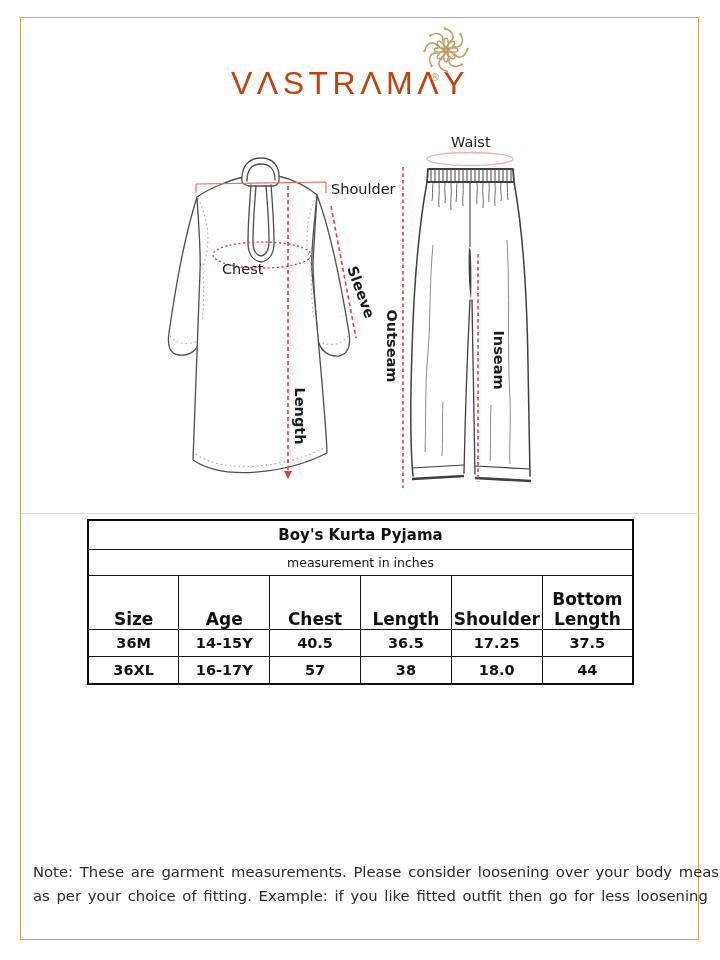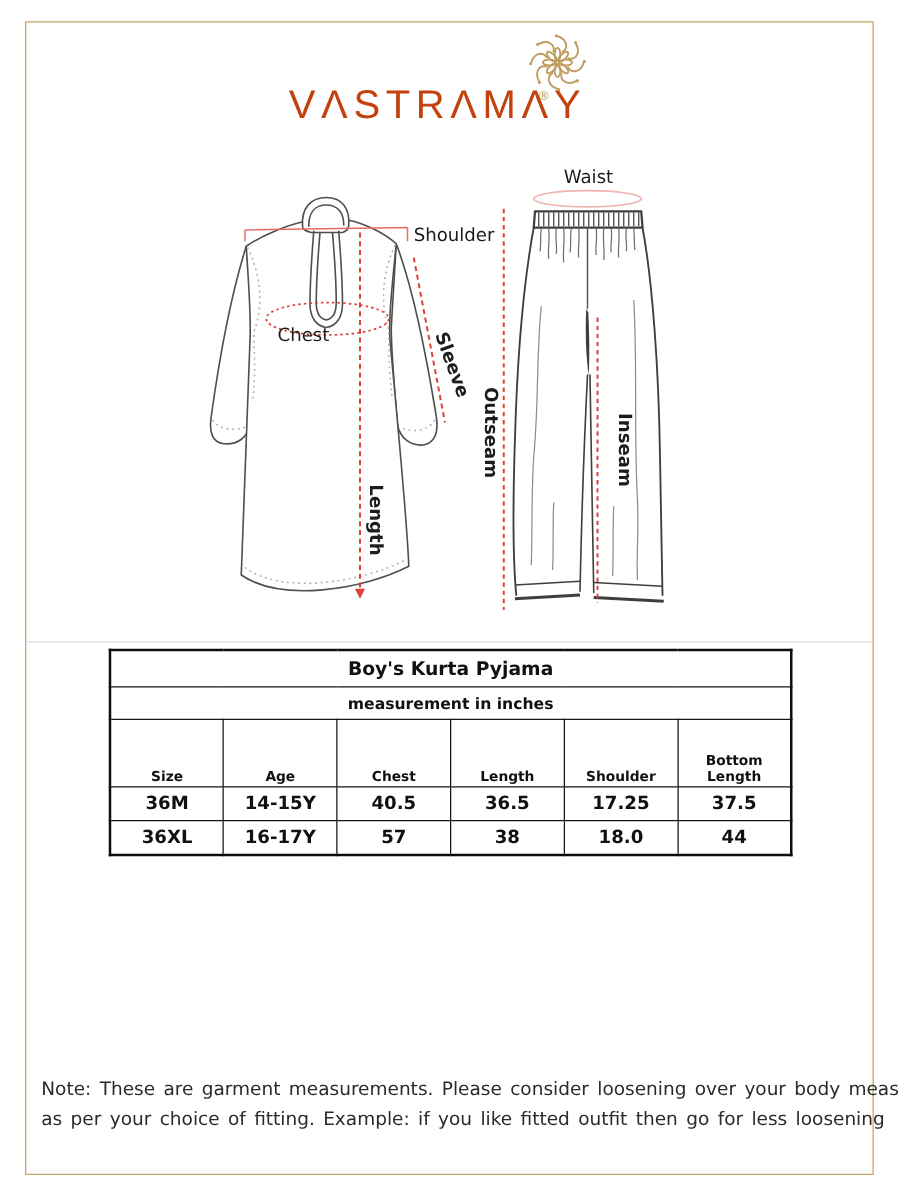--- a/index.html
+++ b/index.html
@@ -40,23 +40,23 @@
 
   
   #size-table-wrap { position:absolute; left:87px; top:519px; }
   table.size { border-collapse:collapse; table-layout:fixed; width:547px; }
   table.size td {
     border:1.6px solid #141414; text-align:center; color:#111;
     padding:0 2px; overflow:hidden;
   }
   table.size { border:2px solid #0d0d0d; }
   td.t-title { font-size:15px; font-weight:bold; height:28px; border-bottom-width:2.4px; }
-  td.t-sub   { font-size:12.5px; font-weight:bold; height:25px; }
+  td.t-sub   { font-size:12.5px; font-weight:normal; height:25px; }
   td.t-head  {
-    font-size:11px; font-weight:bold; height:53px;
+    font-size:17px; font-weight:bold; height:53px;
     vertical-align:bottom; padding-bottom:3px; line-height:1.18;
   }
   td.t-cell  { font-size:14.5px; font-weight:bold; height:26px; }
 
   
   #note {
     position:absolute; left:33px; top:860px; width:654px;
     font-size:14.8px; color:#2b2b2b; line-height:24px; word-spacing:2px;
   }
   #note .l1 { text-align:left;  white-space:nowrap; }

